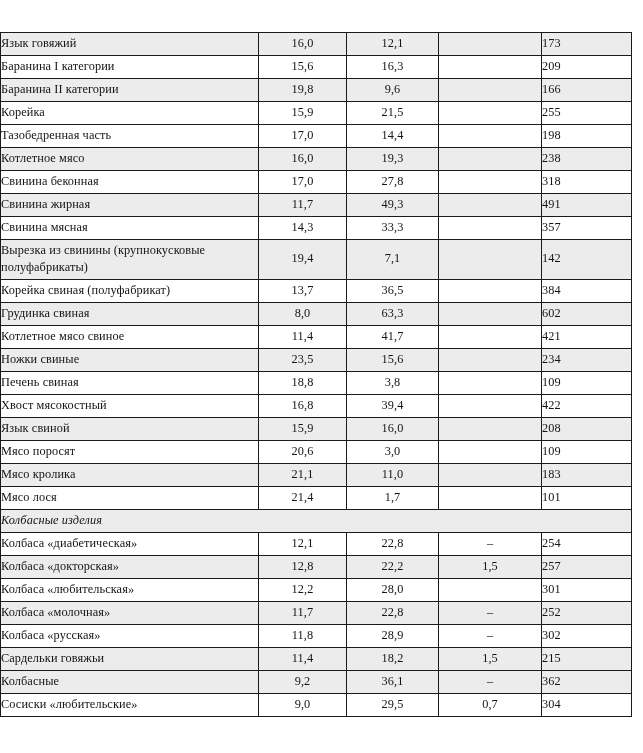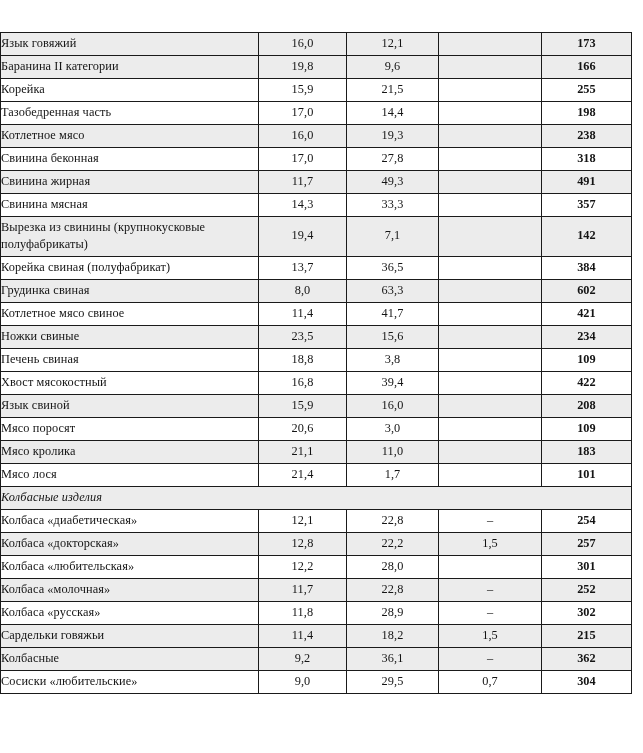--- a/index.html
+++ b/index.html
@@ -55,23 +55,22 @@
   td.name {
     text-align: left;
     padding-left: 9px;
     padding-right: 6px;
     border-left: none;
   }
   td.num {
     text-align: center;
   }
   td.kcal {
-    text-align: center;
+    text-align: left;
     border-right: none;
-    font-weight: bold;
   }
 
   tr.shade > td { background: #ececec; }
   tr.plain > td { background: #ffffff; }
 
   td.section {
     font-style: italic;
     font-size: 12.1px;
     padding: 3px 0 4px 0;
     border-left: none;
@@ -101,20 +100,27 @@
       <col class="c-kcal">
     </colgroup>
     <tbody id="table-body">
         <tr class="shade">
           <td class="name">Язык говяжий</td>
           <td class="num">16,0</td>
           <td class="num">12,1</td>
           <td class="num"></td>
           <td class="kcal">173</td>
         </tr>
+        <tr class="plain">
+          <td class="name">Баранина I категории</td>
+          <td class="num">15,6</td>
+          <td class="num">16,3</td>
+          <td class="num"></td>
+          <td class="kcal">209</td>
+        </tr>
         <tr class="shade">
           <td class="name">Баранина II категории</td>
           <td class="num">19,8</td>
           <td class="num">9,6</td>
           <td class="num"></td>
           <td class="kcal">166</td>
         </tr>
         <tr class="plain">
           <td class="name">Корейка</td>
           <td class="num">15,9</td>

